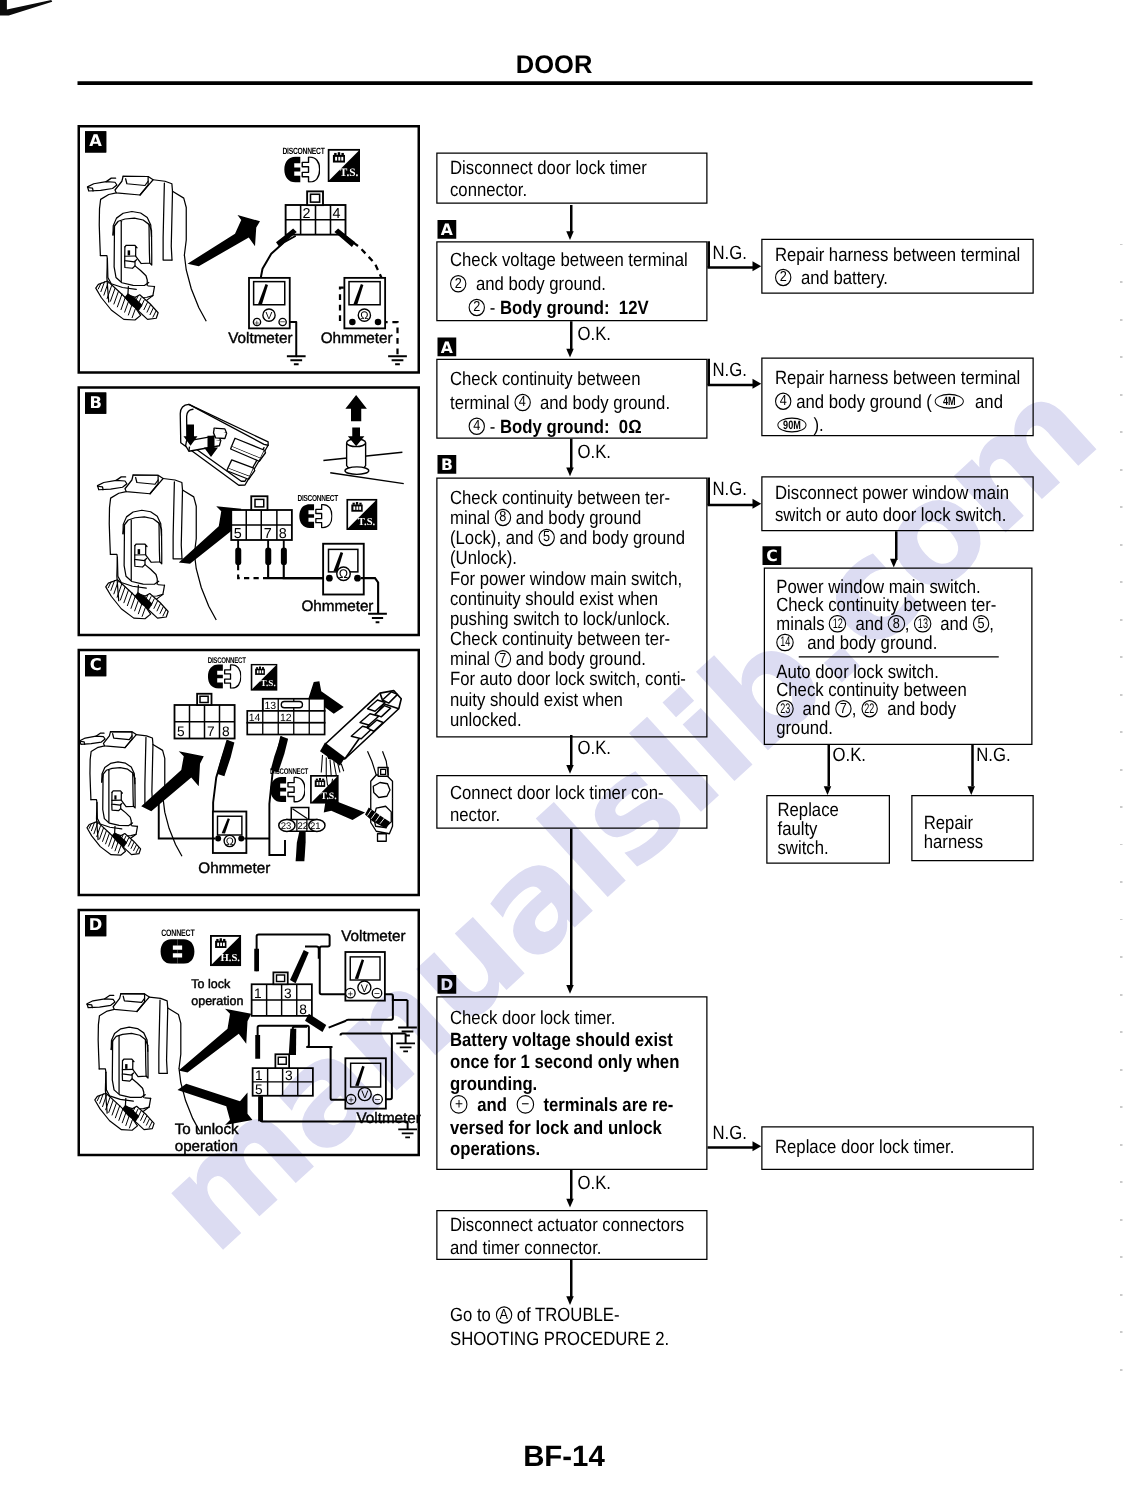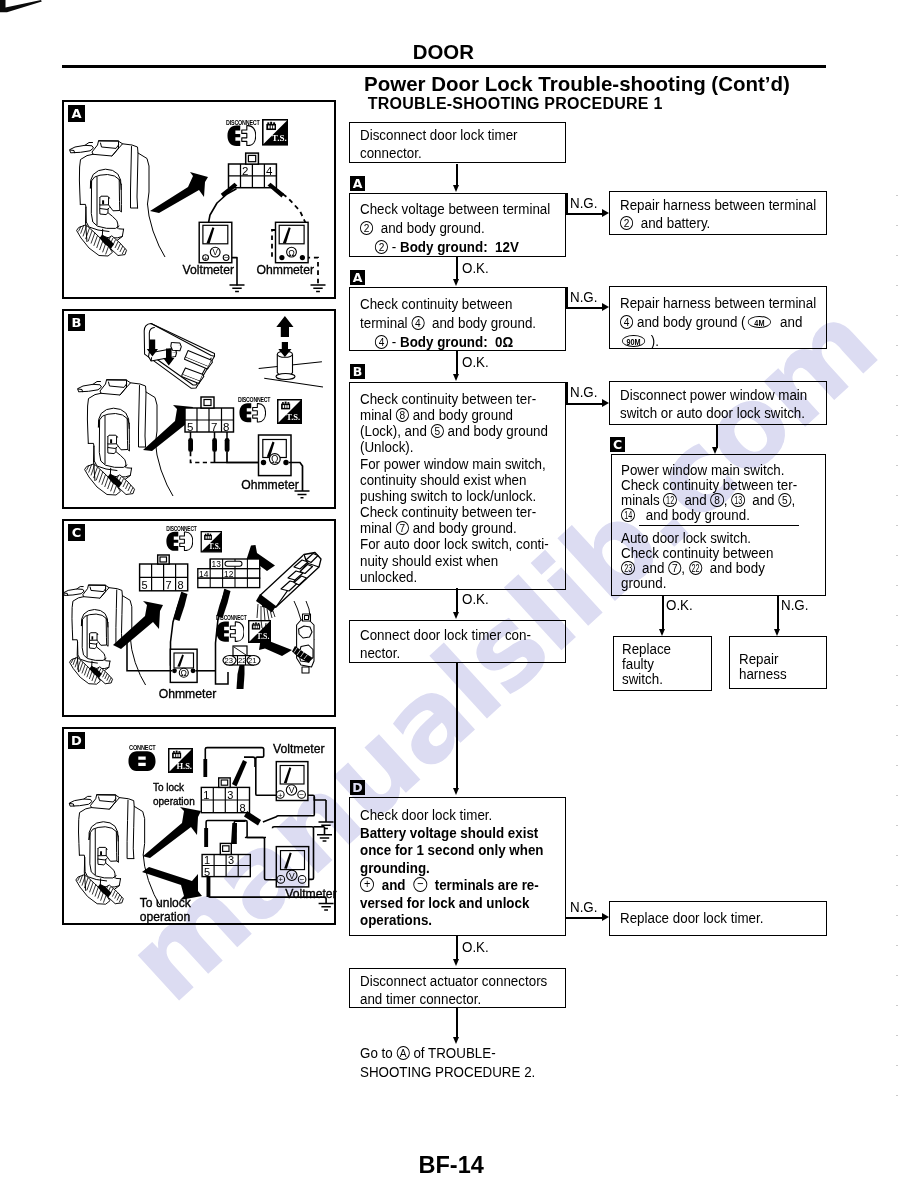--- a/index.html
+++ b/index.html
@@ -79,22 +79,20 @@
 
 <div id="watermark">manualslib.com</div>
 
 <svg id="corner-mark" width="60" height="24" viewBox="0 0 60 24">
   <path d="M0 0 L5.5 0 L5.5 7.5 L41 0 L41.8 1.4 L7 12.3 L0 12.3 Z" fill="#0b0b0b"></path>
 </svg>
 
 <div id="edge-dots"></div>
 <div id="hdr-title">DOOR</div>
 <div id="hdr-rule"></div>
-<div id="sub-title">Power Door Lock Trouble-shooting (Cont’d)</div>
-<div id="proc-title">TROUBLE-SHOOTING  PROCEDURE  1</div>
 <div id="pagenum">BF-14</div>
 
 <div class="fbox" style="left:349px;top:122.2px;width:217px;height:40.4px;"></div>
 <div class="ftxt" style="left:360px;top:126.3px;line-height:18.1px;">Disconnect door lock timer<br>connector.</div>
 
 <div class="vline" style="left:456px;top:164px;height:22px;"></div>
 <div class="arrowhead-d" style="left:453.1px;top:185px;"></div>
 
 <div class="tag" style="left:350px;top:176px;">A</div>
 <div class="fbox" style="left:349px;top:193px;width:217px;height:64px;"></div>

